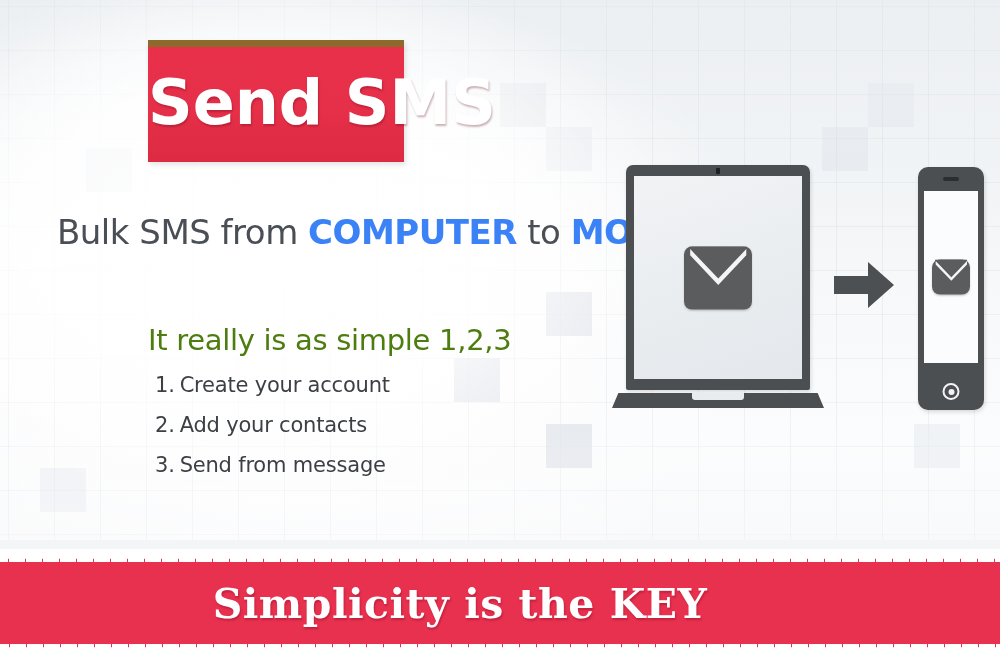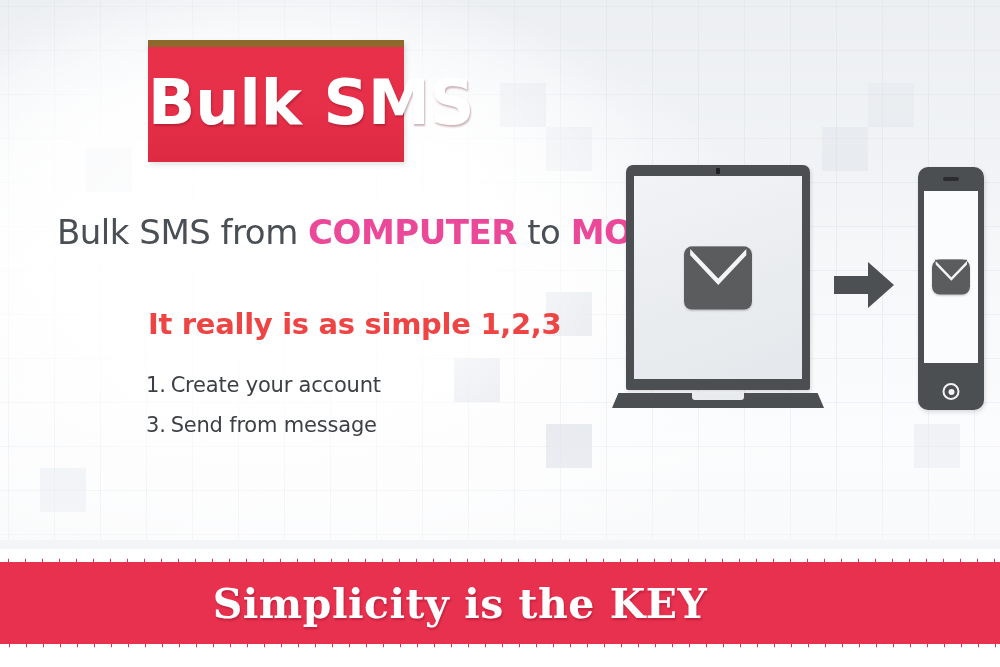--- a/index.html
+++ b/index.html
@@ -80,40 +80,40 @@
   .headline {
     position: absolute;
     left: 57px; top: 212px;
     font-size: 34px;
     color: #4a4f55;
     font-family: "DejaVu Sans", sans-serif;
     white-space: nowrap;
     letter-spacing: -0.5px;
   }
   .headline .hl-strong {
-    color: #ec4899;
+    color: #3b82f6;
     font-weight: bold;
   }
 
   
   .tagline {
     position: absolute;
-    left: 148px; top: 307px;
+    left: 148px; top: 323px;
     font-size: 29px;
-    font-weight: bold;
-    color: #ef4444;
+    font-weight: normal;
+    color: #4d7c0f;
     font-family: "DejaVu Sans", sans-serif;
     white-space: nowrap;
     letter-spacing: -0.3px;
   }
 
   
   .steps {
     position: absolute;
-    left: 146px; top: 373px;
+    left: 155px; top: 373px;
     margin: 0;
     padding: 0;
     list-style: none;
   }
   .steps li {
     font-size: 21px;
     color: #3c3f44;
     font-family: "DejaVu Sans", sans-serif;
     margin-bottom: 16px;
     white-space: nowrap;
@@ -298,32 +298,35 @@
   <div class="sq" style="left:454px; top:358px; width:46px; height:44px;"></div>
   <div class="sq" style="left:546px; top:424px; width:46px; height:44px;"></div>
   <div class="sq" style="left:822px; top:127px; width:46px; height:44px; opacity:.4;"></div>
   <div class="sq" style="left:868px; top:83px;  width:46px; height:44px; opacity:.35;"></div>
   <div class="sq" style="left:914px; top:424px; width:46px; height:44px; opacity:.4;"></div>
   <div class="sq" style="left:40px;  top:468px; width:46px; height:44px; opacity:.4;"></div>
 
   <div class="bg-fade"></div>
 
   <div class="logo-box">
-    <div class="logo-text">Bulk SMS</div>
+    <div class="logo-text">Send SMS</div>
   </div>
 
   <div class="headline">
     <span>Bulk SMS from </span><span class="hl-strong">COMPUTER</span><span> to </span><span class="hl-strong">MOBILE</span>
   </div>
 
   <div class="tagline">It really is as simple 1,2,3</div>
 
   <ul class="steps">
     <li>
       <span class="step-num">1.</span><span>Create your account</span>
+    </li>
+    <li>
+      <span class="step-num">2.</span><span>Add your contacts</span>
     </li>
     <li>
       <span class="step-num">3.</span><span>Send from message</span>
     </li>
   </ul>
 
   <div class="laptop">
     <div class="laptop-lid">
       <div class="laptop-cam"></div>
       <div class="laptop-screen">

